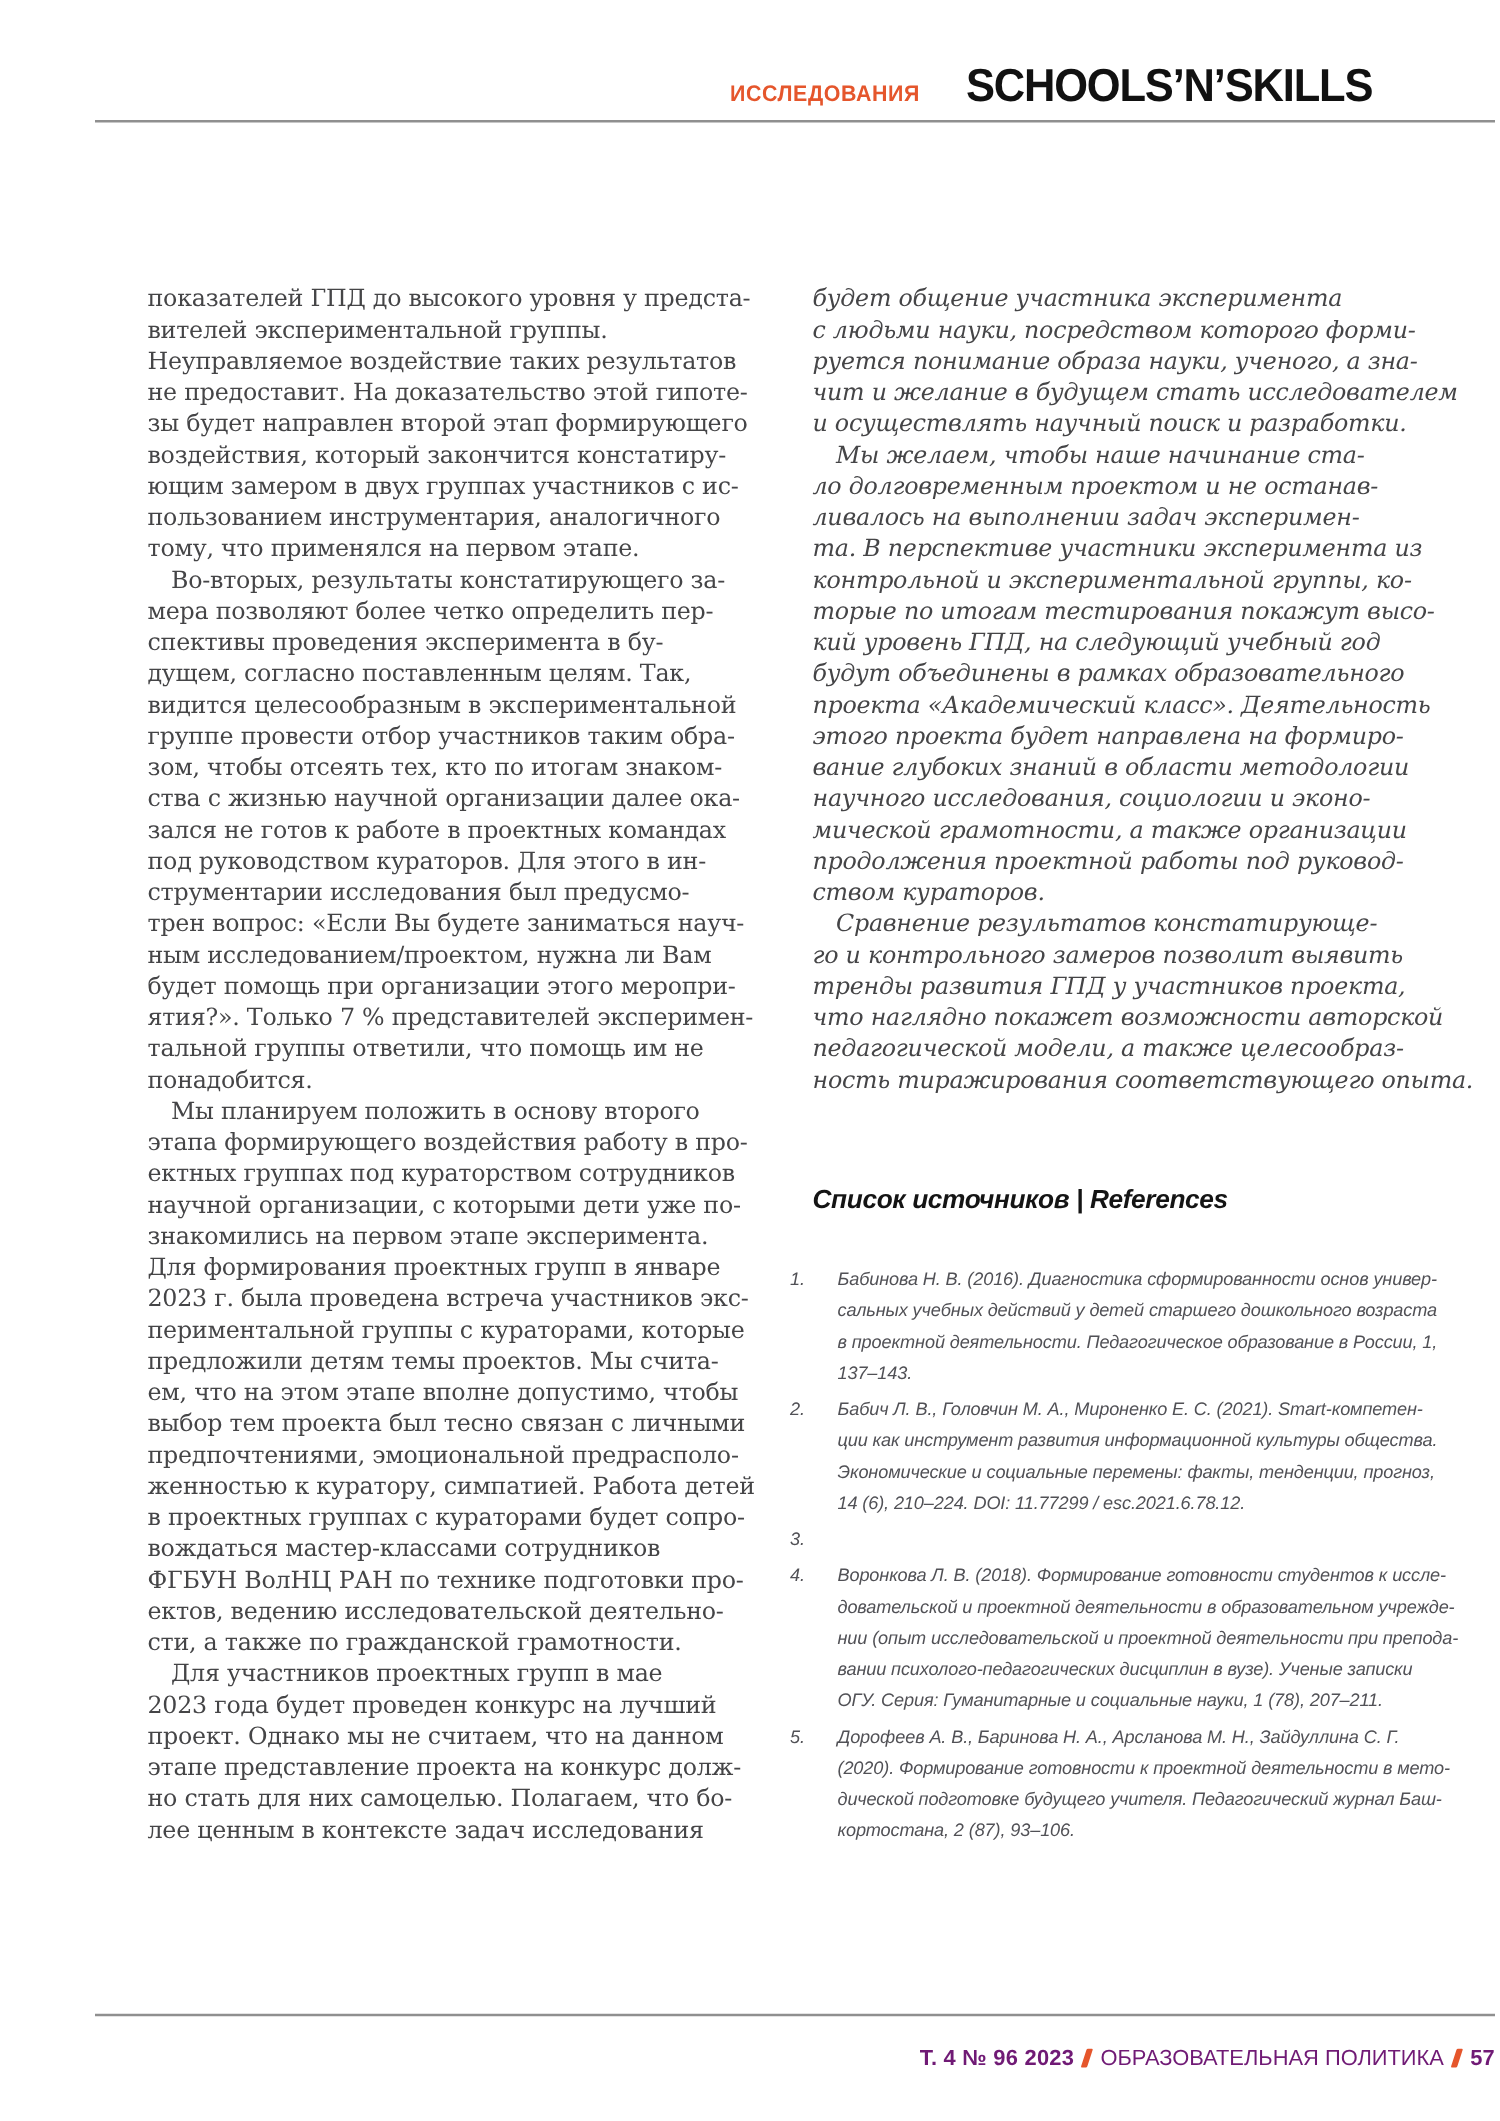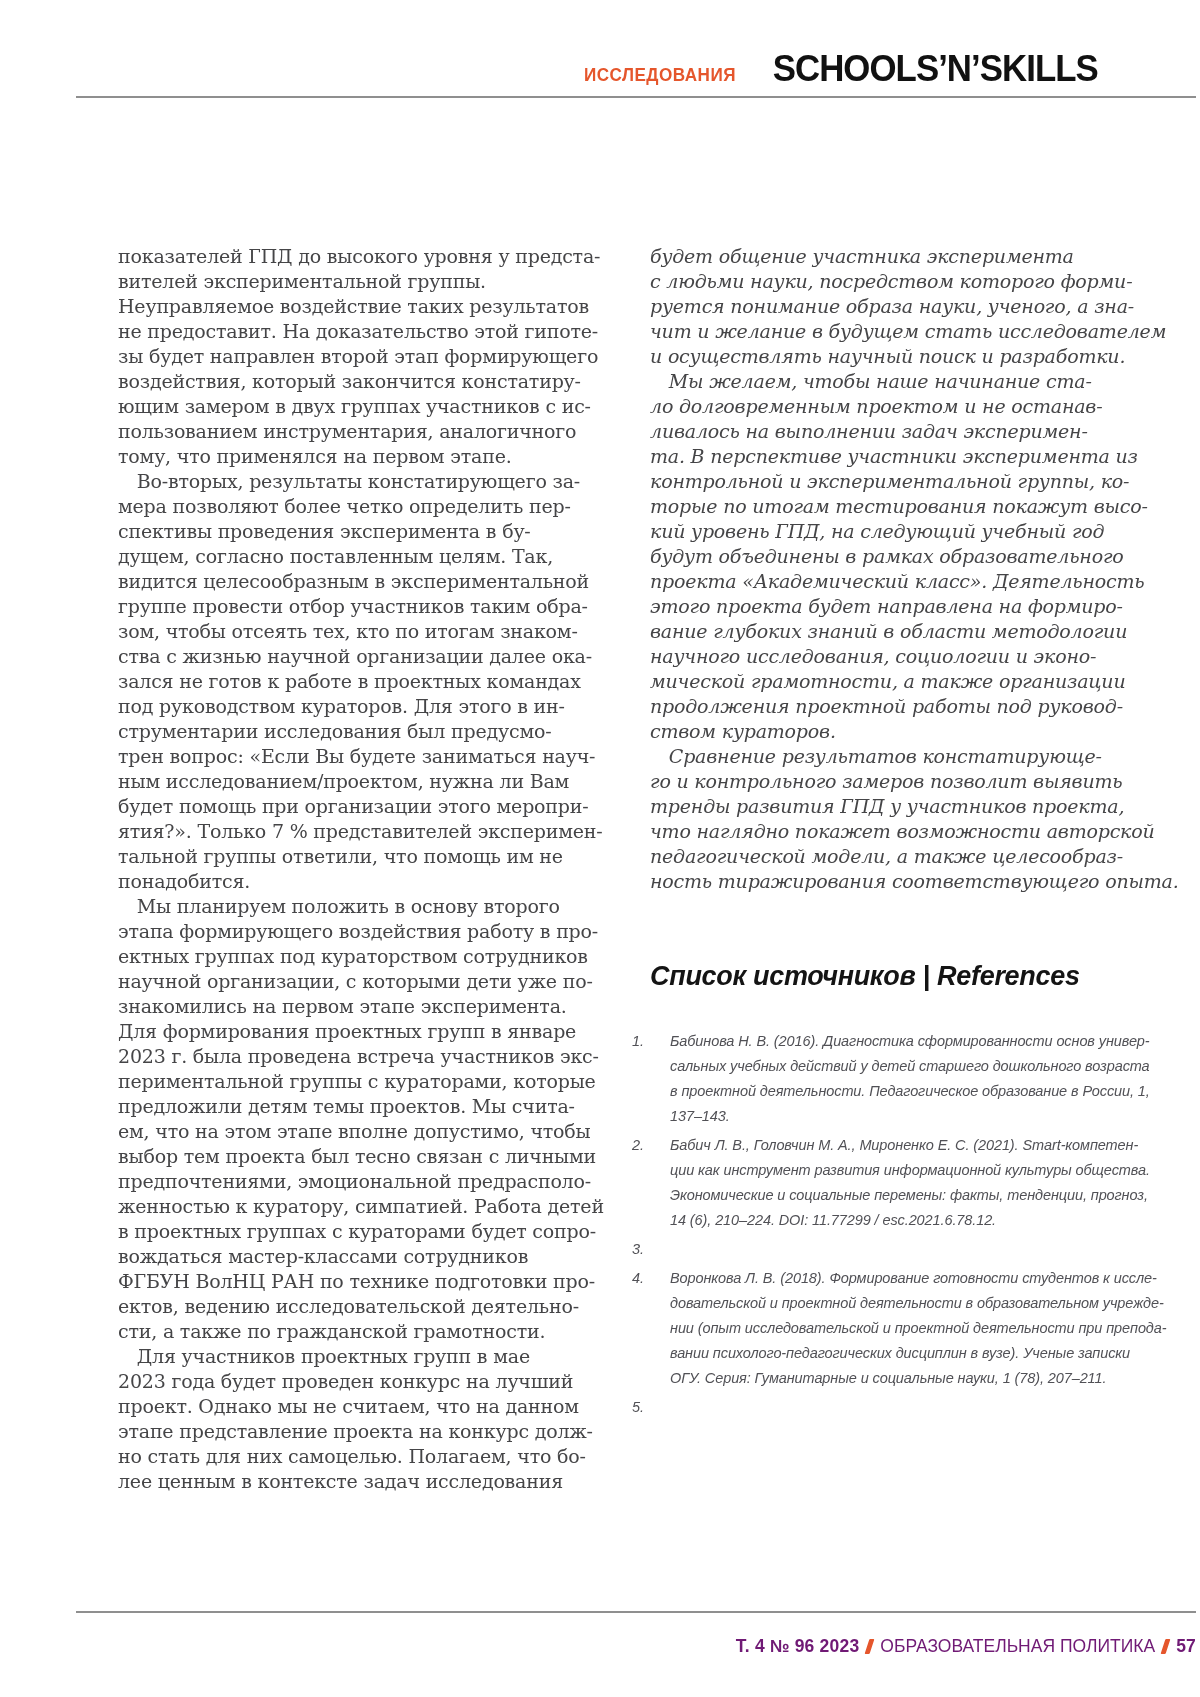--- a/index.html
+++ b/index.html
@@ -27,31 +27,31 @@
     color:#111;font-weight:bold;font-size:37px;letter-spacing:-1px;
     display:inline-block;transform:scaleX(.94);transform-origin:right;
   }
   .rule{
     position:absolute;left:36px;right:44px;height:2px;background:#8f8f8f;
   }
   .rule.header-rule{top:96px;}
   .rule.footer-rule{top:1611px;}
   
   .col{
-    position:absolute;top:244px;
+    position:absolute;top:227px;
     color:#454547;
     font-size:19px;line-height:25px;letter-spacing:-.2px;
   }
   .col-left{left:78px;width:525px;}
   .col-right{left:610px;width:545px;font-style:italic;}
   .body-text{white-space:pre;}
   
   .refs-heading{
     font-family:"Liberation Sans", sans-serif;
-    font-weight:bold;font-size:27px;color:#141414;
+    font-weight:bold;font-size:21px;color:#141414;
     letter-spacing:-.3px;
     margin-top:70px;
   }
   .refs{
     margin-top:40px;margin-left:-18px;
     font-family:"Liberation Sans", sans-serif;
     color:#515156;font-size:14.5px;line-height:25px;letter-spacing:-.1px;
   }
   .ref-item{display:flex;margin-bottom:4px;}
   .ref-num{flex:0 0 38px;}
@@ -187,20 +187,24 @@
     <span class="ref-num">4.</span>
     <span class="ref-text">Воронкова Л. В. (2018). Формирование готовности студентов к иссле-
 довательской и проектной деятельности в образовательном учрежде-
 нии (опыт исследовательской и проектной деятельности при препода-
 вании психолого-педагогических дисциплин в вузе). Ученые записки
 ОГУ. Серия: Гуманитарные и социальные науки, 1 (78), 207–211.</span>
   </div>
 
   <div class="ref-item">
     <span class="ref-num">5.</span>
+    <span class="ref-text">Дорофеев А. В., Баринова Н. А., Арсланова М. Н., Зайдуллина С. Г.
+(2020). Формирование готовности к проектной деятельности в мето-
+дической подготовке будущего учителя. Педагогический журнал Баш-
+кортостана, 2 (87), 93–106.</span>
   </div>
 </div>
   </div>
 
   <div class="rule footer-rule"></div>
 
   <div class="footer">
     <span class="bold">Т. 4 № 96  2023</span>
     <span class="slash"></span>
     <span>ОБРАЗОВАТЕЛЬНАЯ ПОЛИТИКА</span>

